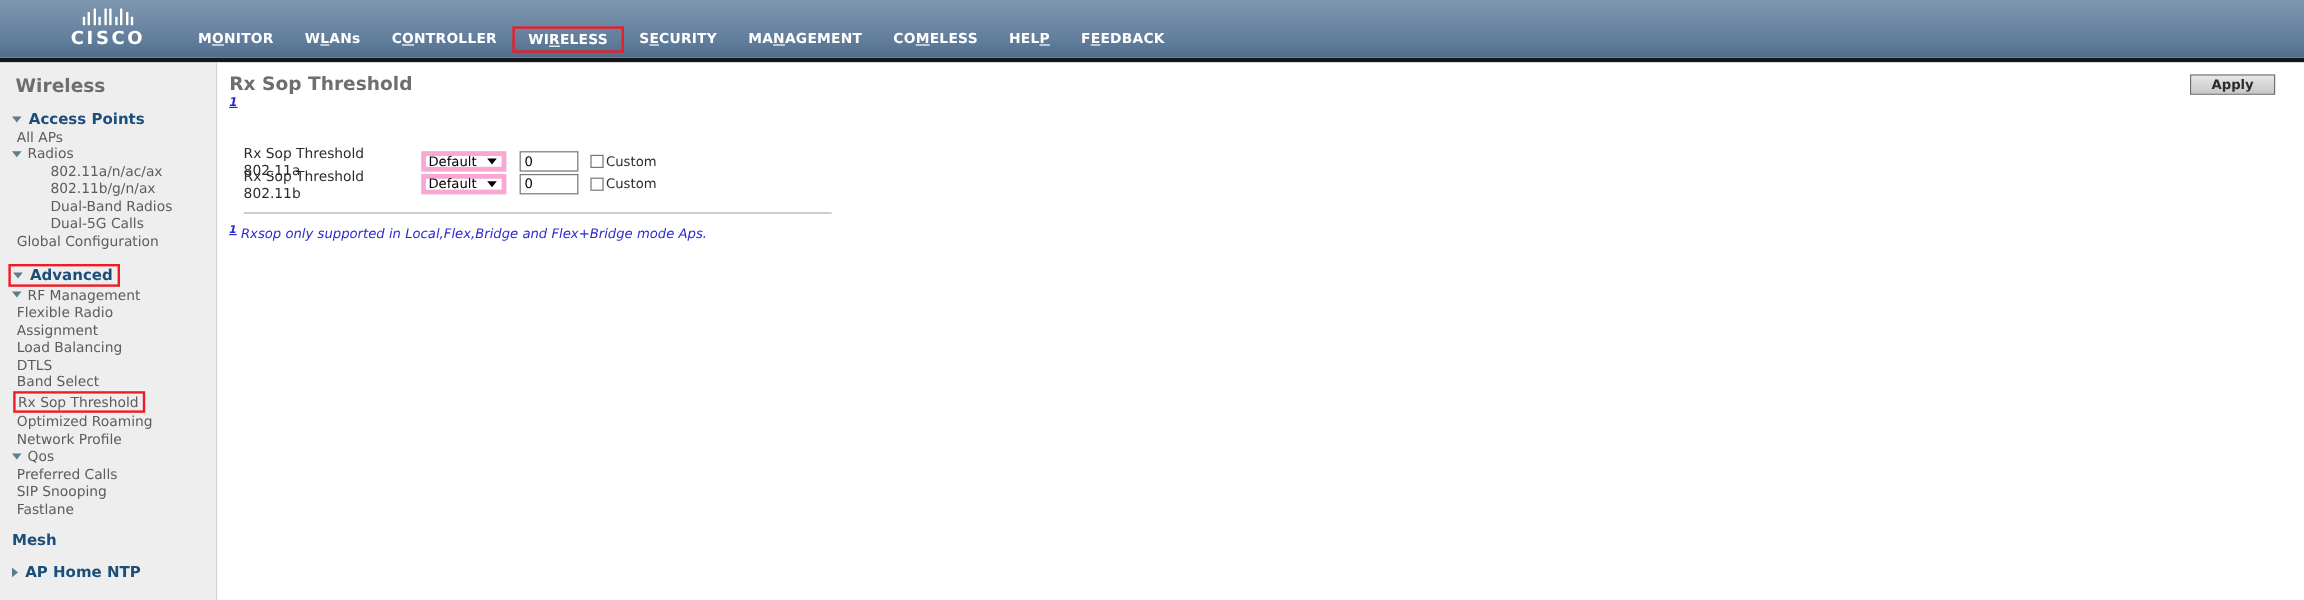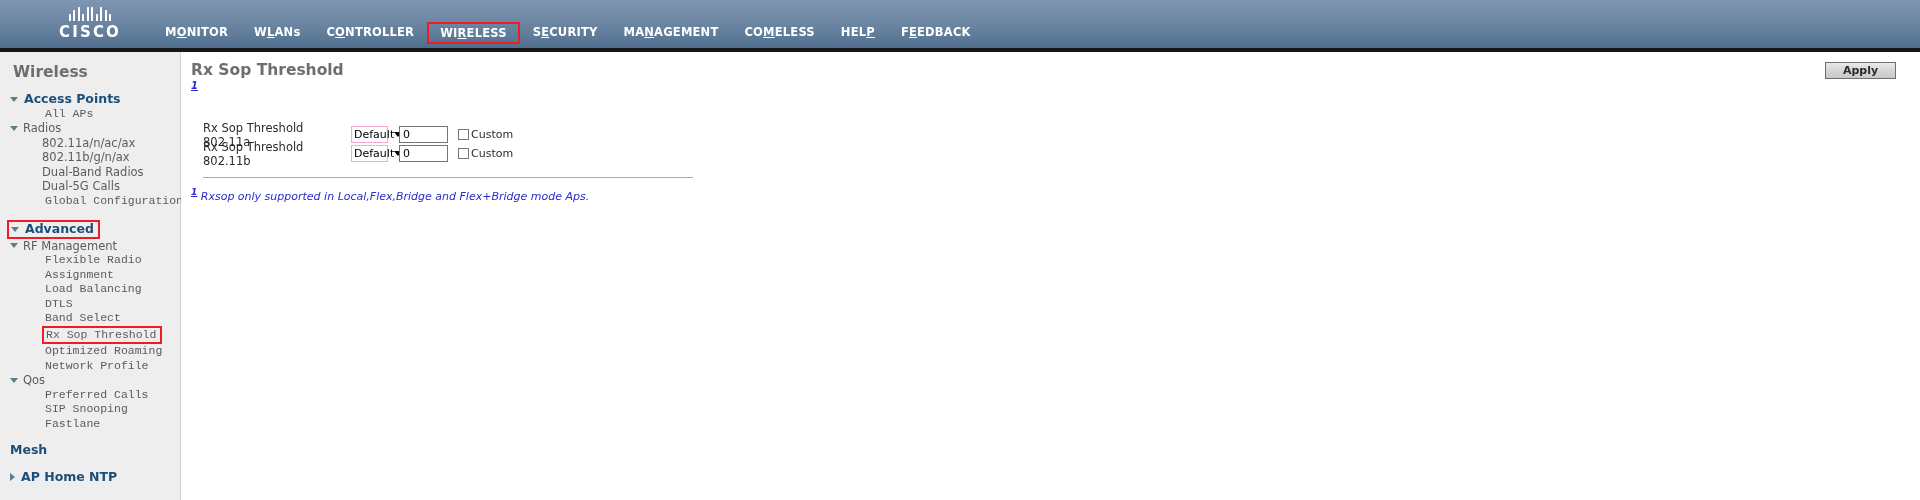--- a/index.html
+++ b/index.html
@@ -142,21 +142,21 @@
     border-top: 4.5px solid transparent;
     border-bottom: 4.5px solid transparent;
     border-left: 5px solid #5a7f8a;
   }
 
   .lv0 { padding-left: 10px; }
   .lv0 .tri { margin-right: 6px; }
   .lv0 .lbl {
     color: #1b4e7a; font-size: 12.5px; font-weight: bold;
   }
-  .lv1 { padding-left: 45px; font-family: Liberation Mono, monospace; }
+  .lv1 { padding-left: 14px; }
   .lv1 .lbl { color: #5c5c5c; font-size: 11.5px; }
   .lv1b { padding-left: 10px; }
   .lv1b .tri { margin-right: 5px; }
   .lv1b .lbl { color: #5c5c5c; font-size: 11.5px; }
   .lv2 { padding-left: 42px; }
   .lv2 .lbl { color: #5c5c5c; font-size: 11.5px; }
   .sb-gap { height: 12px; }
 
   .hl {
     border: 2px solid #ee1c25;
@@ -210,22 +210,22 @@
     margin-bottom: 0px;
   }
   .frow + .frow { margin-top: 0px; }
   .flabel {
     width: 148px;
     color: #2b2b2b;
     font-size: 11.5px;
     font-family: "DejaVu Sans", "Liberation Sans", sans-serif;
   }
   .fselect {
-    width: 37px; height: 17px;
-    border: 1px solid #f9a8d4;
+    width: 71px; height: 17px;
+    border: 4px solid #f9a8d4;
     background: #ffffff;
     font-size: 11px;
     color: #000000;
     font-family: "DejaVu Sans", "Liberation Sans", sans-serif;
     padding: 0 0 0 2px;
     display: flex; align-items: center; justify-content: space-between;
     cursor: pointer;
     margin-right: 11px;
   }
   .fselect .chev {

